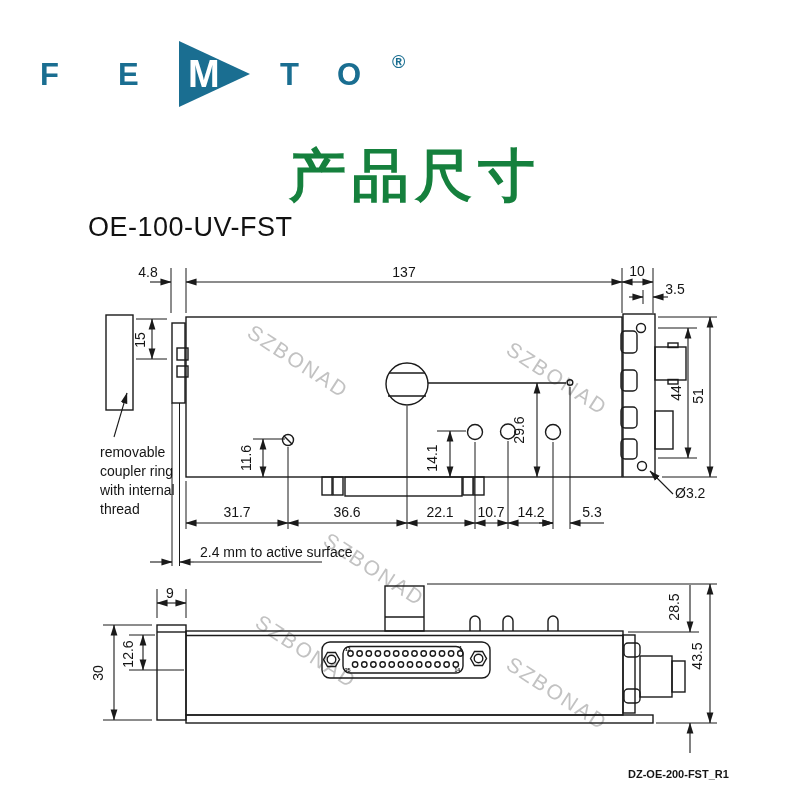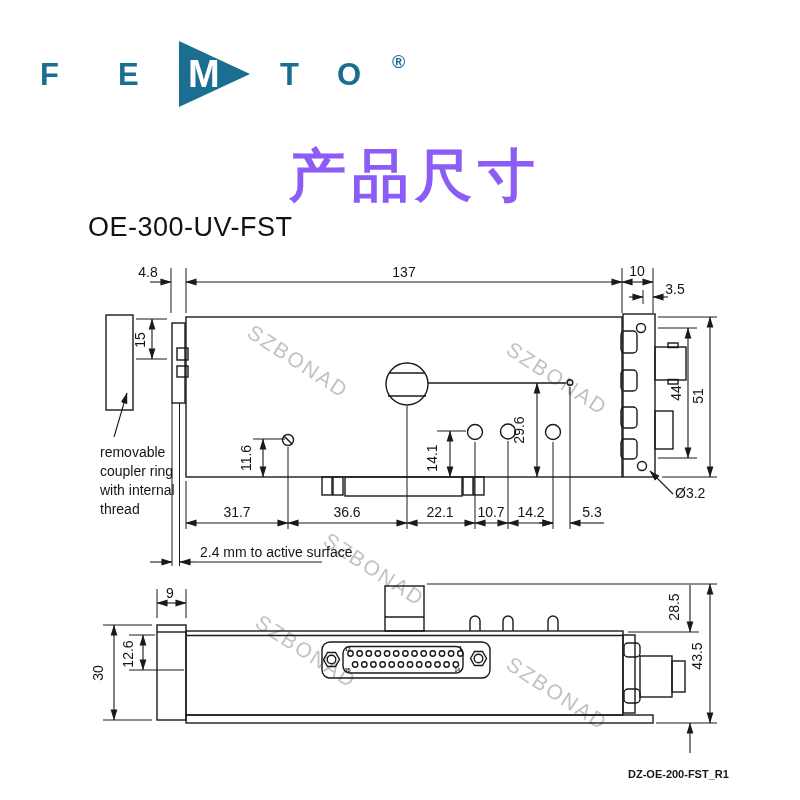--- a/index.html
+++ b/index.html
@@ -7,21 +7,21 @@
     width:800px;height:800px;position:relative;overflow:hidden;background:#ffffff;
     font-family:"Liberation Sans", sans-serif;
   }
   
   .logo-letter{position:absolute;top:59px;font-size:31px;font-weight:800;line-height:1;letter-spacing:0;}
   .logo-tri{position:absolute;left:179px;top:41px;width:71px;height:66px;
     clip-path:polygon(0 0,100% 50%,0 100%);display:flex;align-items:center;}
   .logo-m{color:#ffffff;font-size:38px;font-weight:800;margin-left:9px;line-height:1;}
   .logo-reg{position:absolute;left:392px;top:52px;font-size:18px;font-weight:700;}
   
-  .page-title{position:absolute;left:289px;top:138px;font-size:57px;font-weight:700;color:#8b5cf6;letter-spacing:6px;white-space:nowrap;}
+  .page-title{position:absolute;left:289px;top:138px;font-size:57px;font-weight:700;color:#15803d;letter-spacing:6px;white-space:nowrap;}
   .model-no{position:absolute;left:88px;top:212px;font-size:27px;color:#111;letter-spacing:0.5px;}
   
   .wm{position:absolute;font-size:21px;letter-spacing:2px;font-weight:500;
       transform:rotate(33deg);transform-origin:left top;white-space:nowrap;z-index:1;}
   
   .drawing{position:absolute;left:0;top:0;z-index:2;}
   svg text{font-family:"Liberation Sans", sans-serif;font-size:14px;fill:#151515;}
   svg .note{font-size:14px;}
   svg .tiny{font-size:5px;font-weight:700;}
   svg .doccode{font-size:11px;font-weight:700;}
@@ -37,21 +37,21 @@
   <span class="logo-letter" style="left: 118px; color: rgb(26, 110, 145);">E</span>
   <span class="logo-tri" style="background: rgb(26, 110, 145);">
     <span class="logo-m">M</span>
   </span>
   <span class="logo-letter" style="left: 280px; color: rgb(26, 110, 145);">T</span>
   <span class="logo-letter" style="left: 337px; color: rgb(26, 110, 145);">O</span>
   <span class="logo-reg" style="color: rgb(26, 110, 145);">®</span>
 </div>
 
 <div class="page-title">产品尺寸</div>
-<div class="model-no">OE-300-UV-FST</div>
+<div class="model-no">OE-100-UV-FST</div>
 
 <div class="wm" style="left: 256px; top: 320px; color: rgb(194, 194, 194);">SZBONAD</div>
 <div class="wm" style="left: 515px; top: 337px; color: rgb(194, 194, 194);">SZBONAD</div>
 <div class="wm" style="left: 332px; top: 528px; color: rgb(194, 194, 194);">SZBONAD</div>
 <div class="wm" style="left: 264px; top: 610px; color: rgb(194, 194, 194);">SZBONAD</div>
 <div class="wm" style="left: 515px; top: 652px; color: rgb(194, 194, 194);">SZBONAD</div>
 
 <svg class="drawing" width="800" height="800" viewBox="0 0 800 800">
   <defs>
     <marker id="arr" viewBox="0 0 10 7" refX="9.6" refY="3.5" markerWidth="11" markerHeight="8" orient="auto-start-reverse" markerUnits="userSpaceOnUse">

